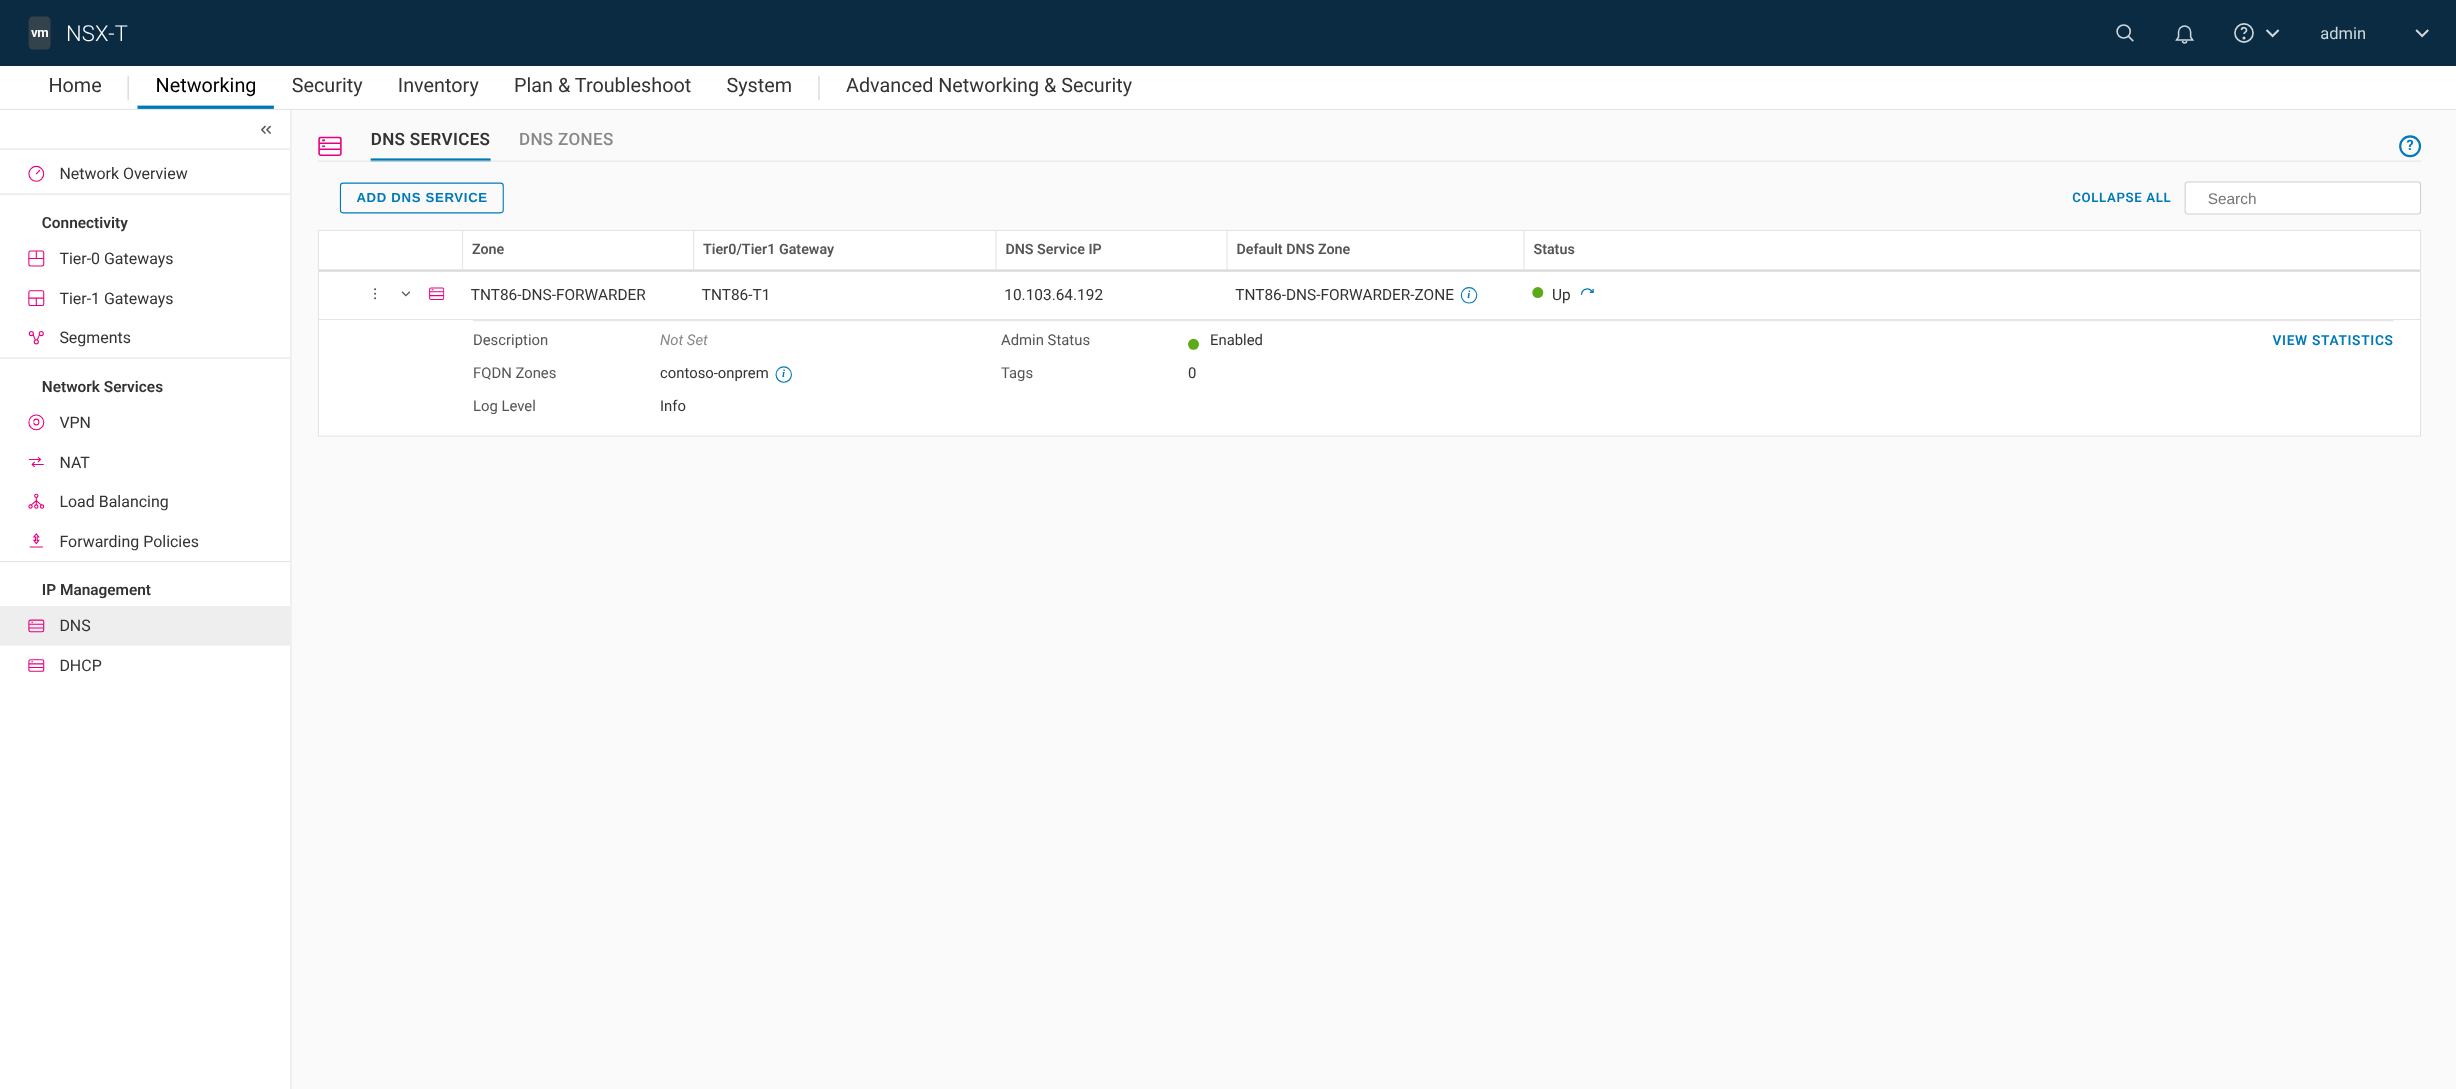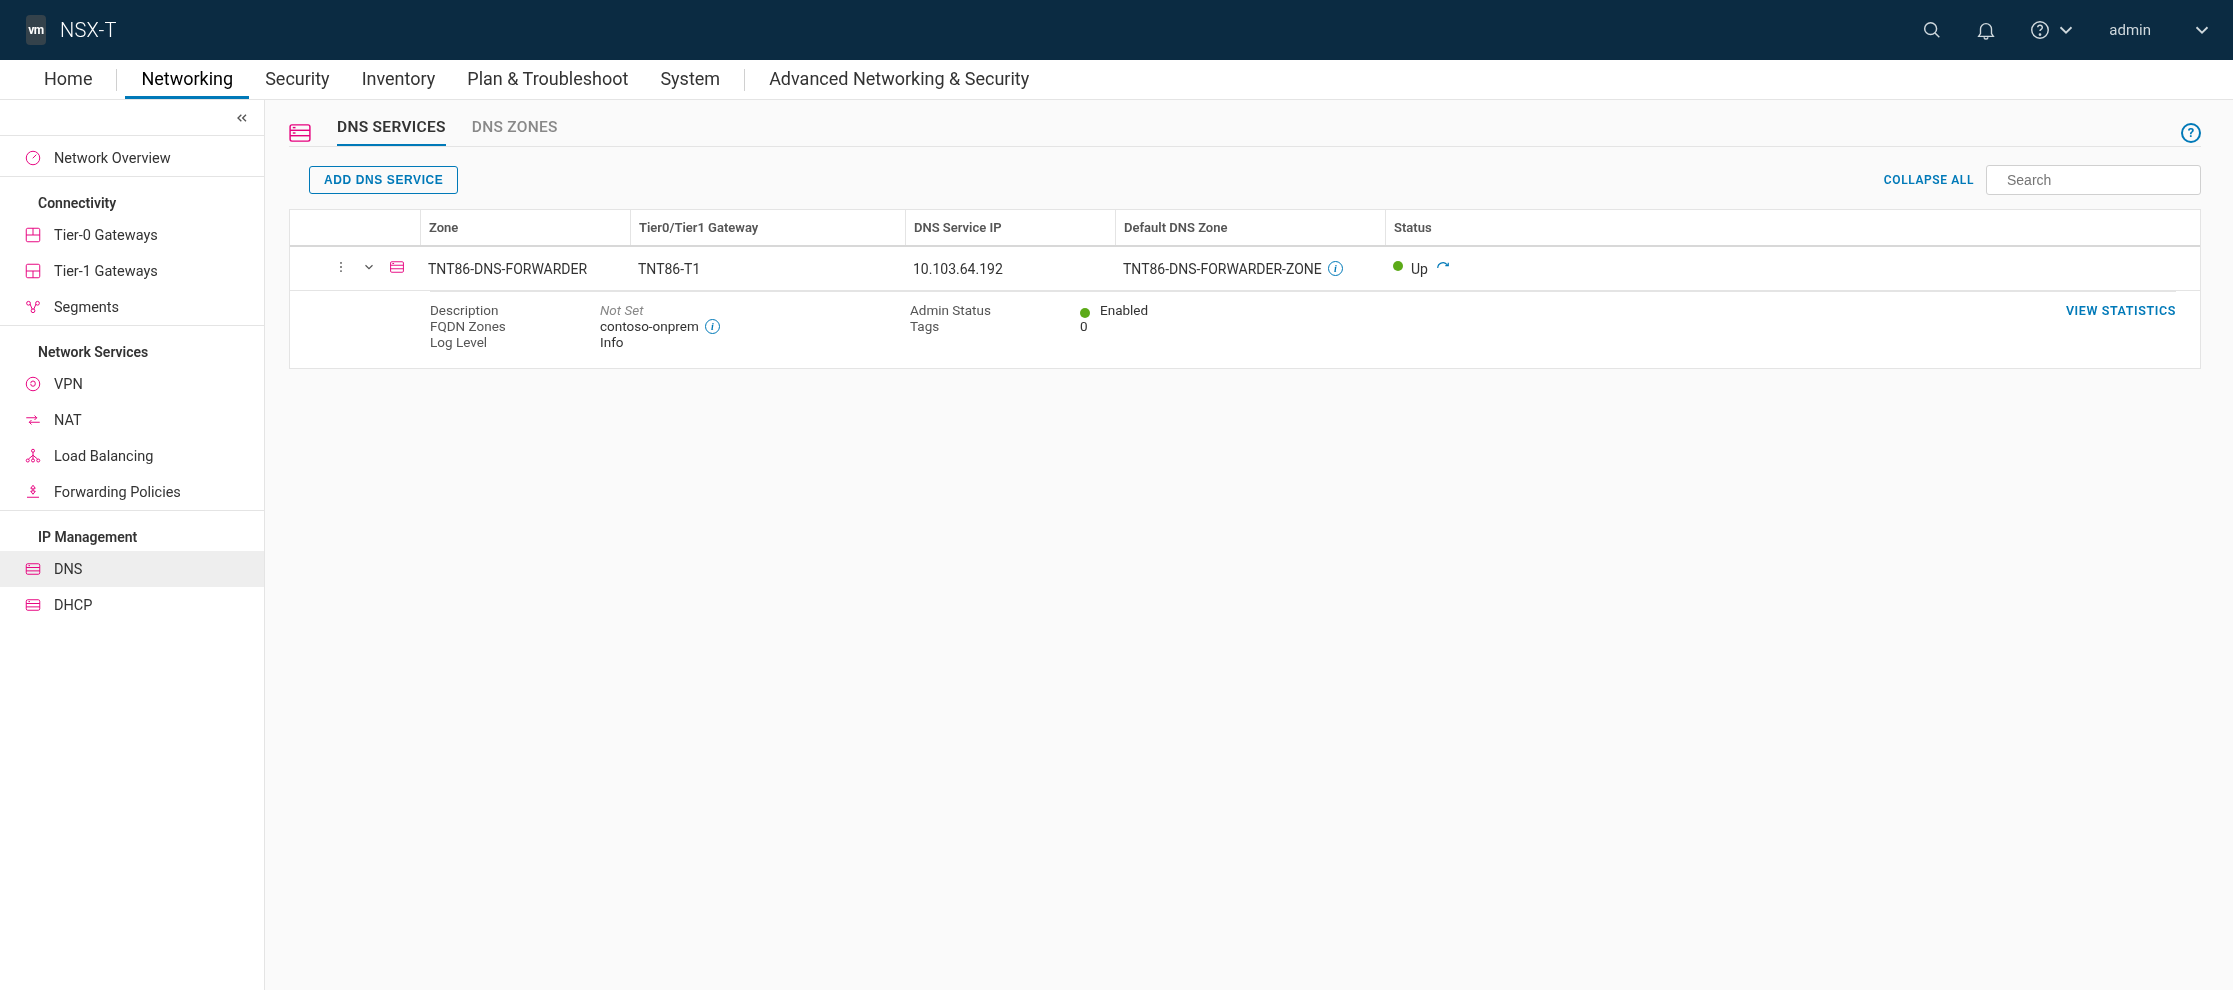--- a/index.html
+++ b/index.html
@@ -206,20 +206,21 @@
   .refresh-icon { width: 14px; height: 14px; cursor: pointer; }
   
   .detail {
     padding: 10px 0 18px 0;
     margin: 0 24px 0 140px;
     border-top: 1px solid var(--border);
   }
   .detail-grid {
     display: grid;
     grid-template-columns: 170px 310px 170px 220px 1fr;
+    row-gap: 14px;
   }
   .dlabel { color: #555; font-size: 13.5px; }
   .dval { font-size: 13.5px; }
   .notset { font-style: italic; color: #888; }
   .admin-st { display: flex; align-items: flex-end; gap: 10px; }
   .stats-link { text-align: right; }
   .stats-link a { color: var(--blue); font-size: 12.5px; font-weight: 600; letter-spacing: 0.6px; cursor: pointer; }
 </style>
 </head>
 <body>

